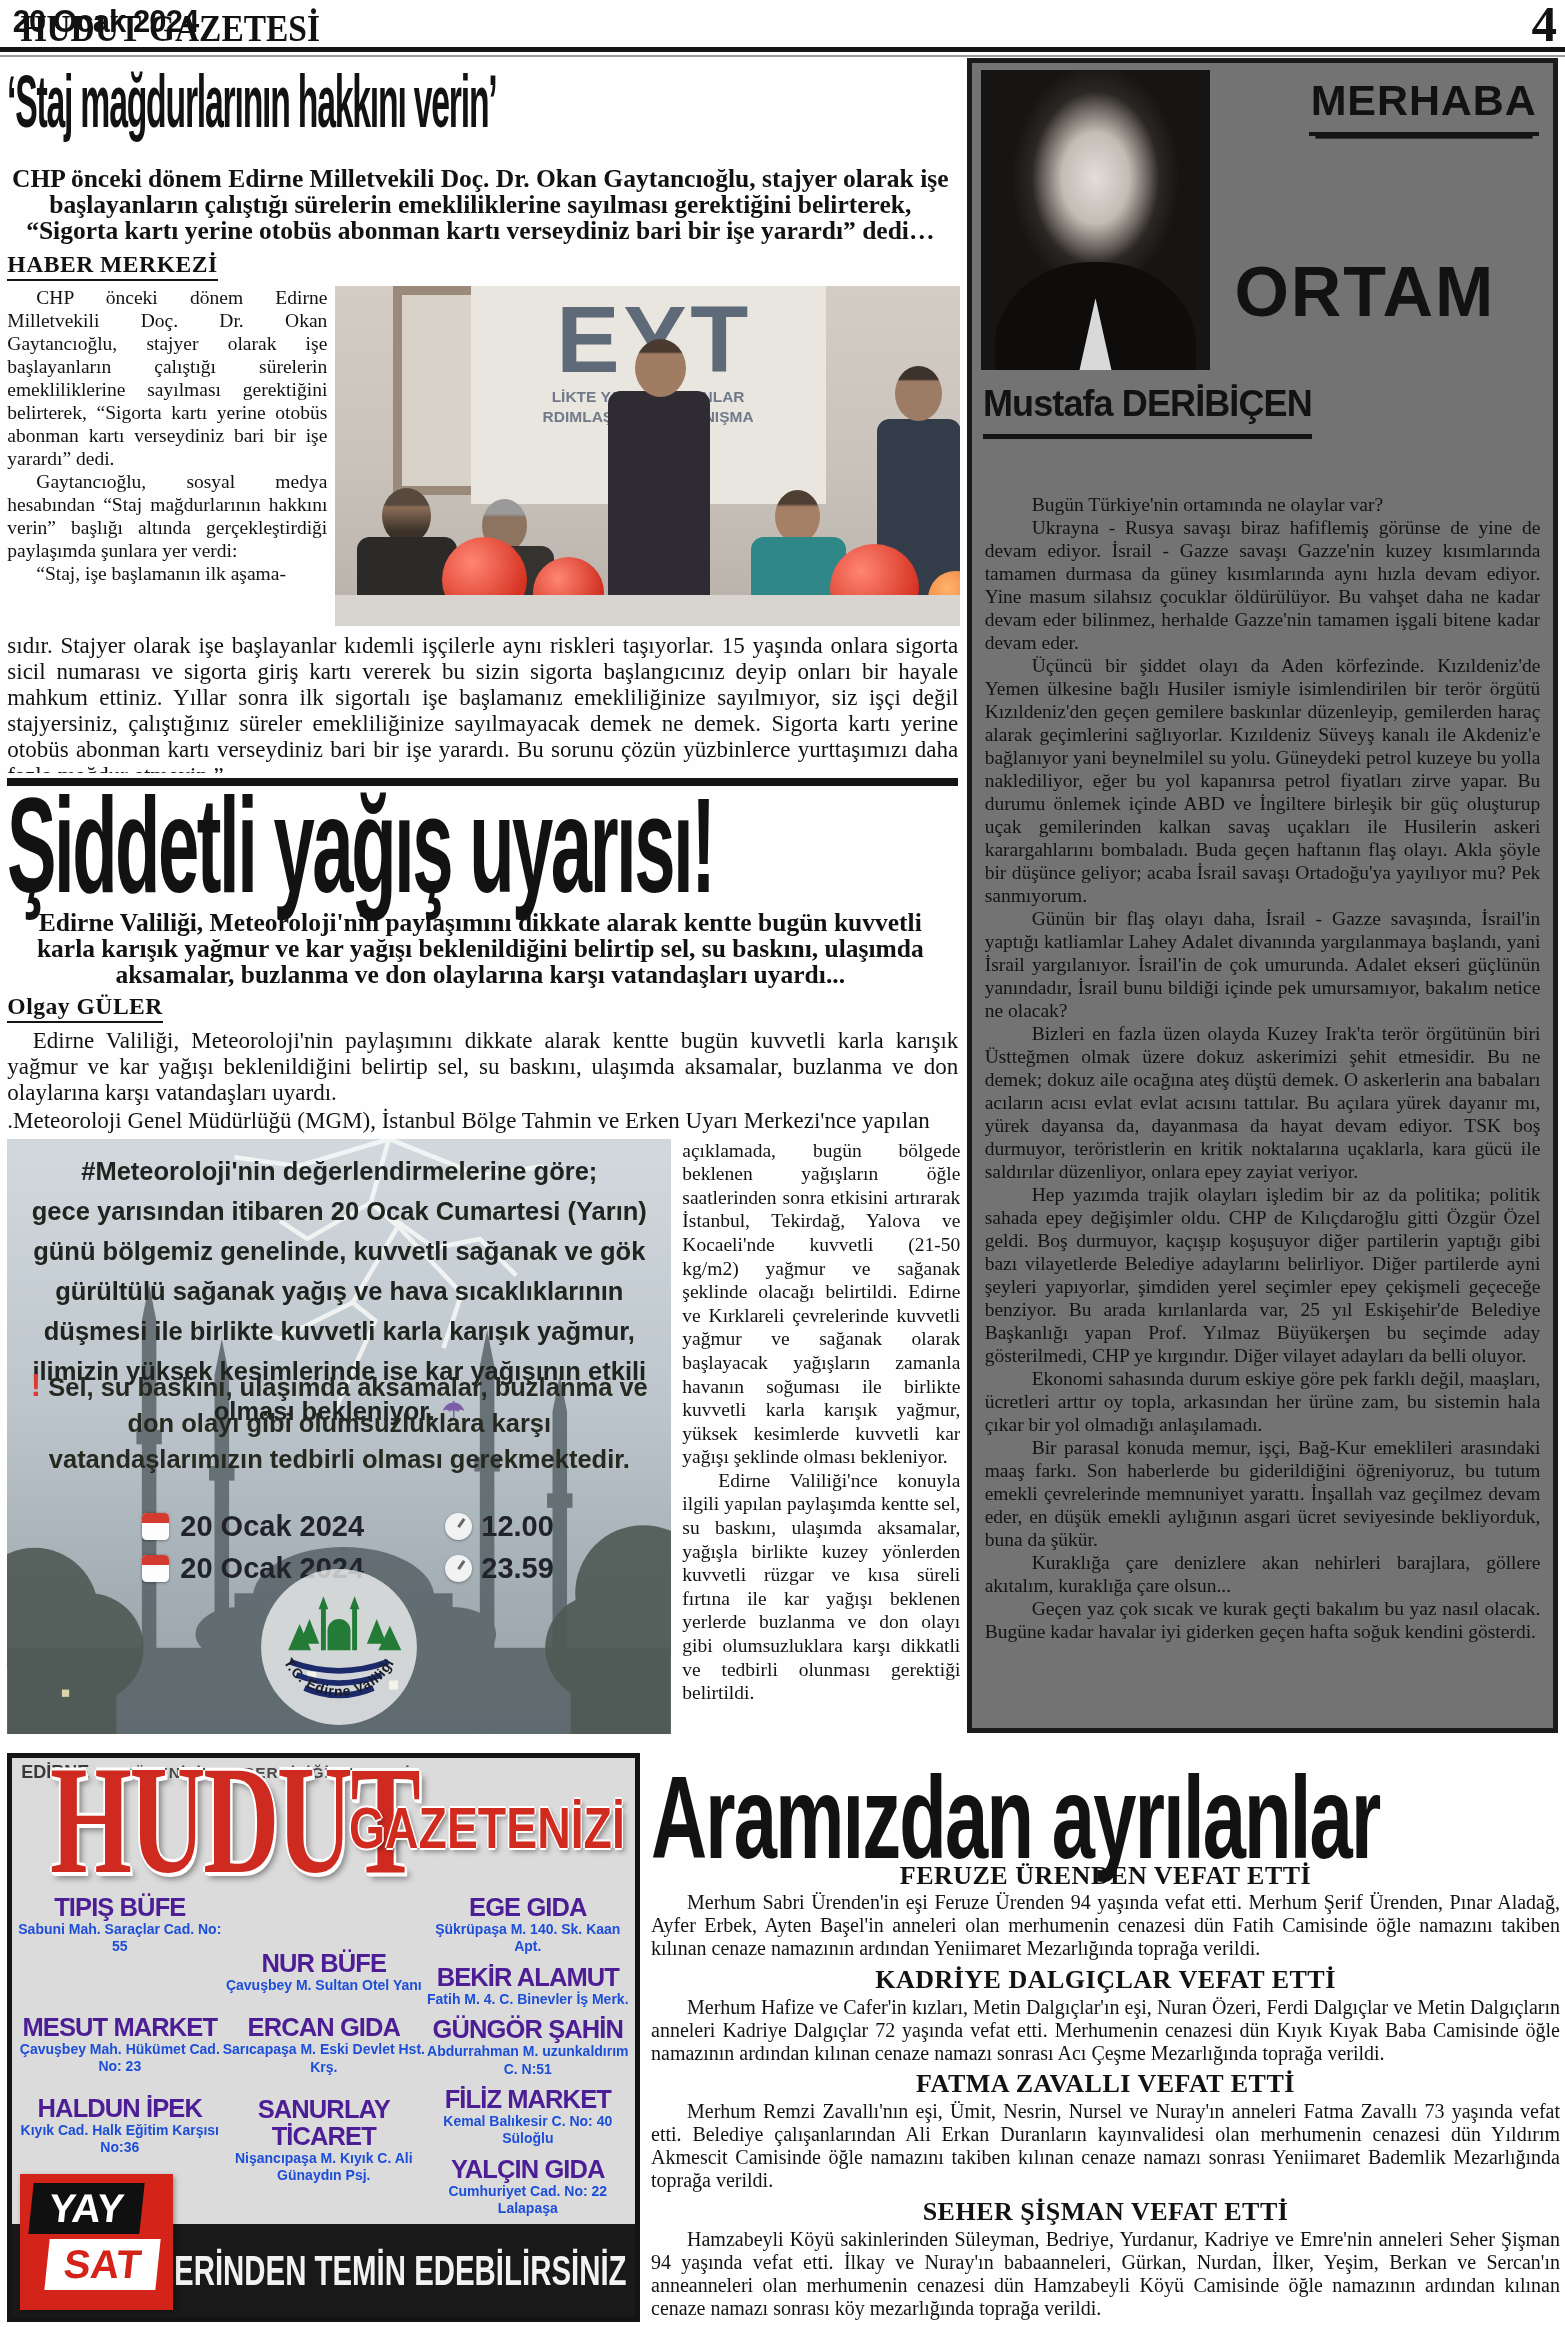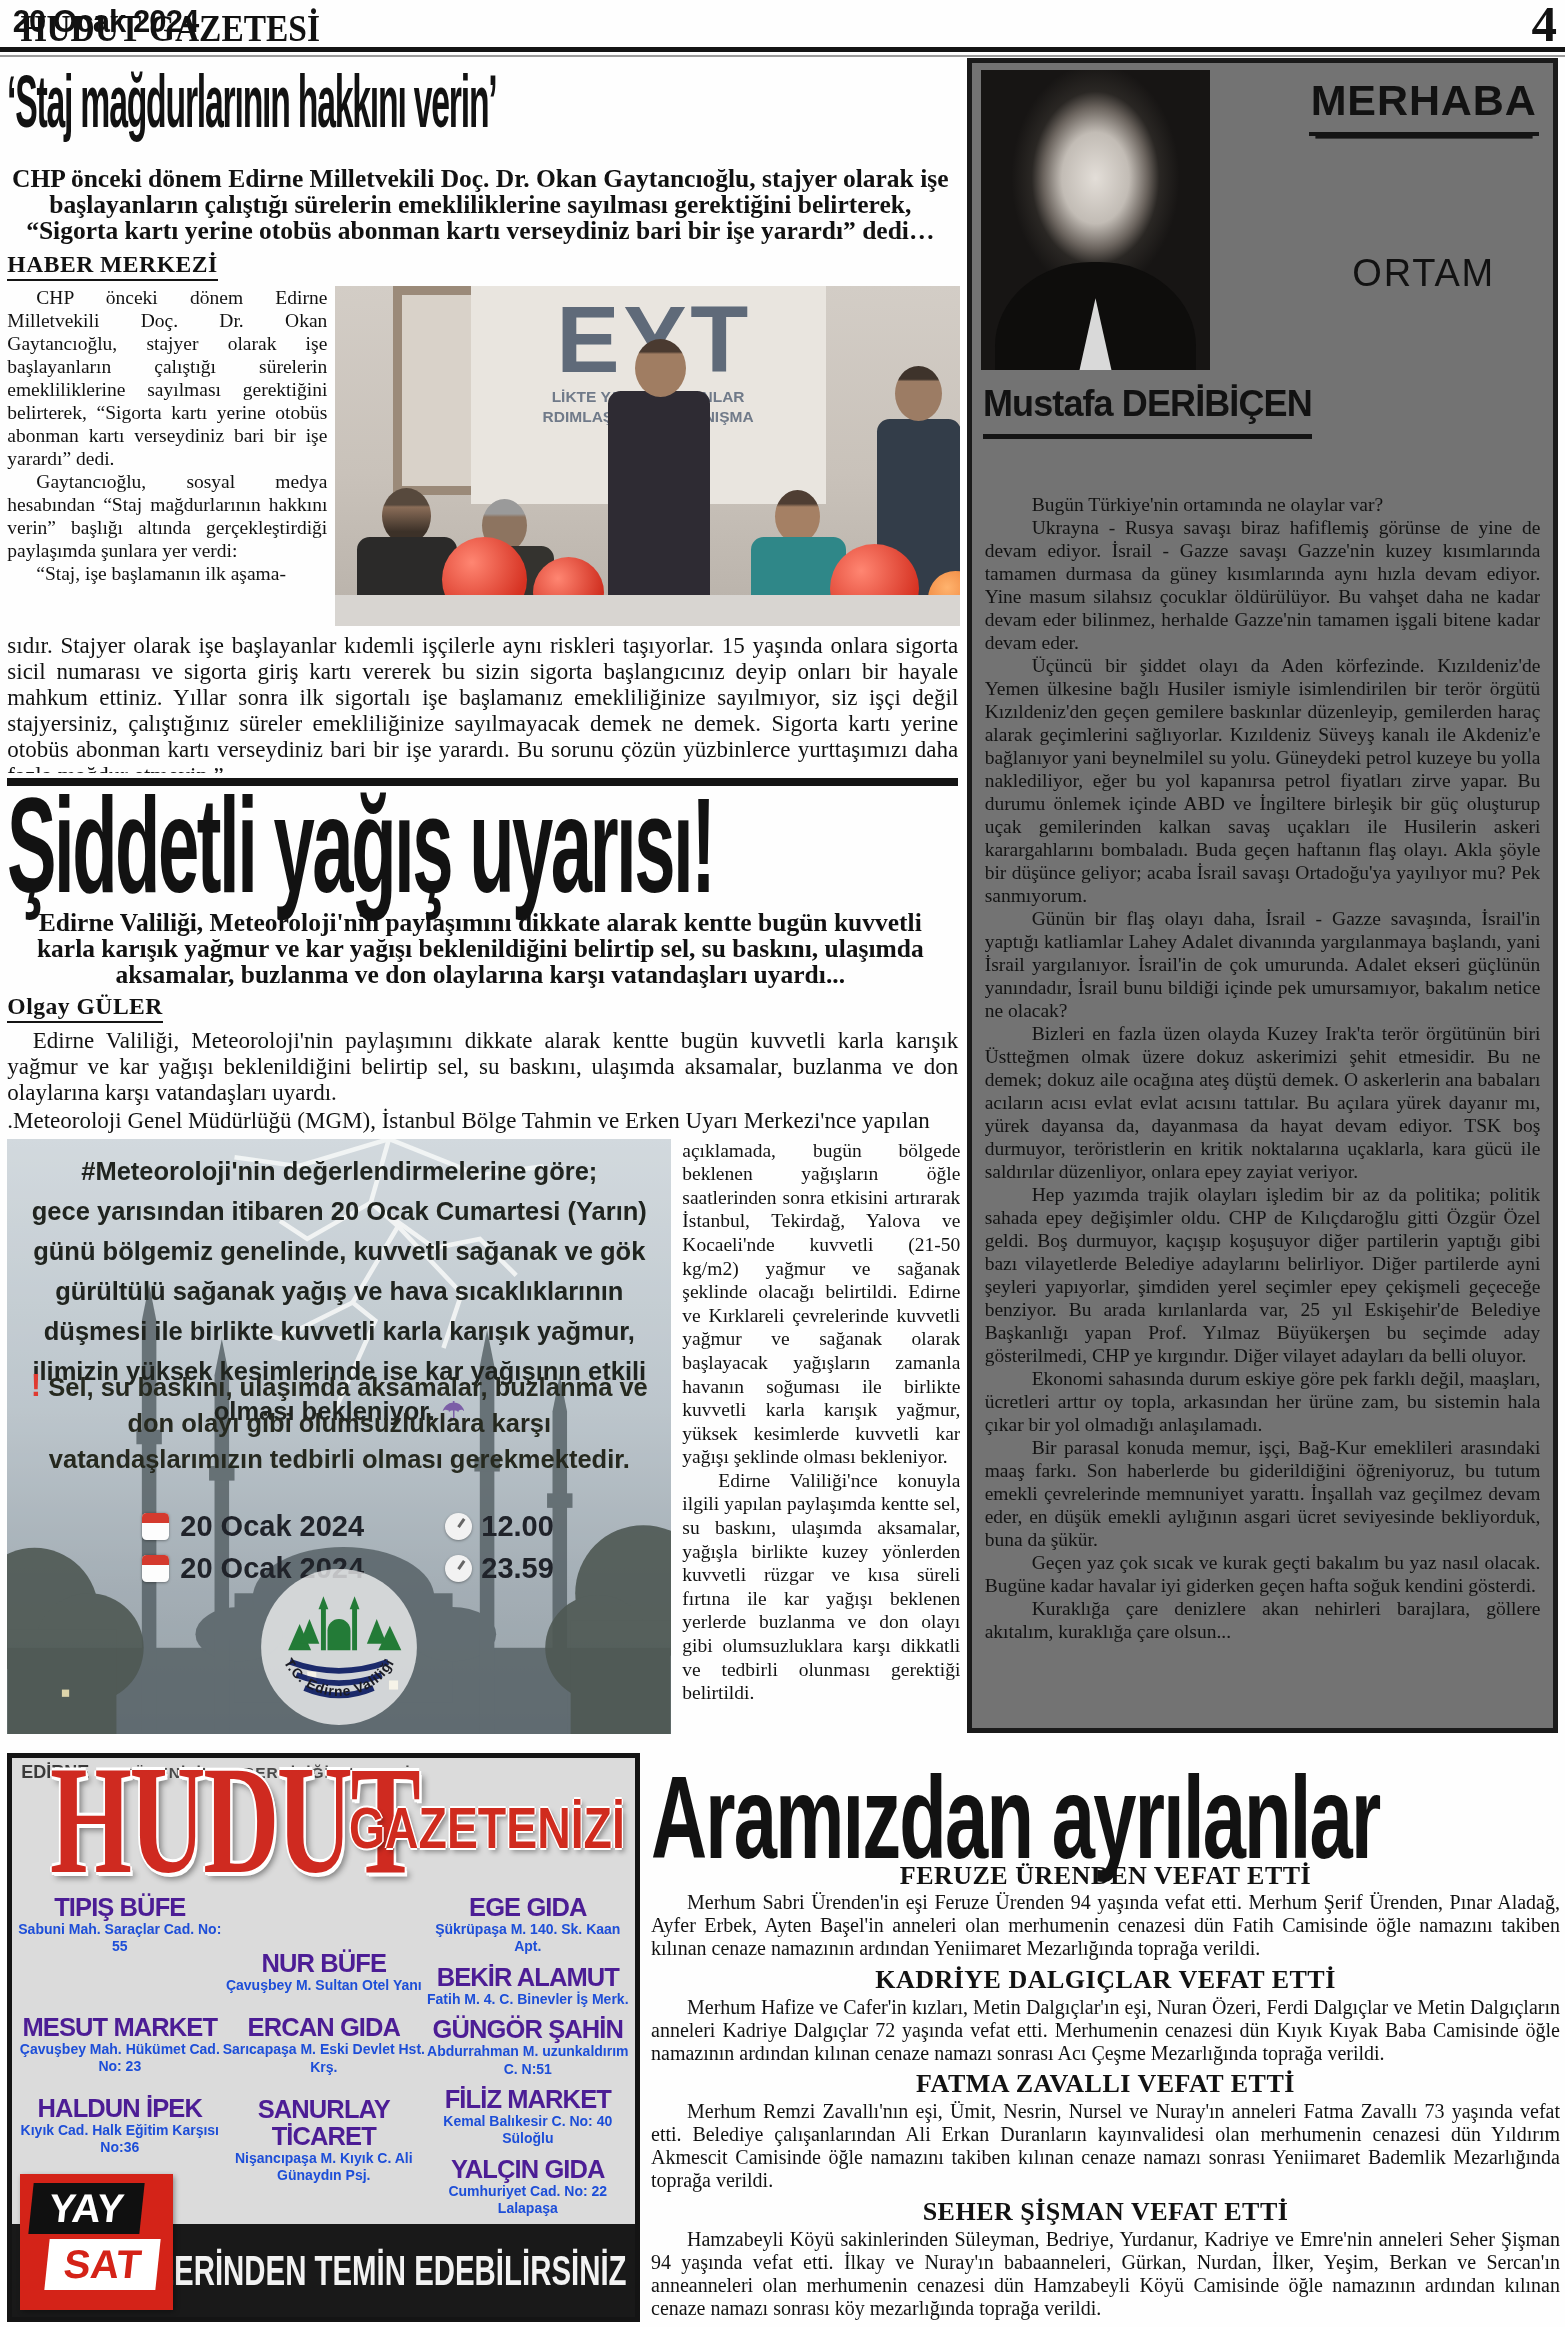--- a/index.html
+++ b/index.html
@@ -91,21 +91,21 @@
   .portrait{position:absolute;left:9px;top:7.3px;width:229px;height:300px;overflow:hidden;
       background:radial-gradient(ellipse 84px 114px at 50% 36%,#e3ded8 0%,#c2bcb5 40%,#6b645e 62%,#2a2724 76%,#171514 100%);}
   .portrait::after{content:"";position:absolute;bottom:0;left:6%;width:88%;height:36%;
       background:#0e0d0c;border-radius:48% 48% 0 0/78% 78% 0 0;}
   .shirt{position:absolute;bottom:0;left:43%;width:14%;height:24%;background:#d9d9d9;
       clip-path:polygon(50% 0,100% 100%,0 100%);z-index:2;}
   .merhaba{position:absolute;right:14.5px;top:12.7px;font-family:"Liberation Sans",sans-serif;
       font-weight:bold;font-size:43px;letter-spacing:0.9px;border-bottom:4.5px solid #141414;
       padding:0 1.8px 7.3px;box-shadow:0 9px 0 -6.4px #141414;}
   .ortam{position:absolute;right:58px;top:189px;font-family:"Liberation Sans",sans-serif;
-      font-weight:normal;font-size:38px;letter-spacing:1.8px;}
+      font-weight:bold;font-size:70px;letter-spacing:1.8px;}
   .author{position:absolute;left:11px;top:320px;font-family:"Liberation Sans",sans-serif;
       font-weight:bold;font-size:36px;letter-spacing:-0.9px;border-bottom:5.5px solid #141414;
       padding-bottom:9px;}
   .coltext{position:absolute;left:12.7px;right:12.7px;top:402px;bottom:7.3px;overflow:hidden;
       font-size:19.5px;line-height:23px;text-align:justify;margin-top:28px;}
   .coltext p{margin:0;text-indent:47px;}
 
   
   #adbox{position:absolute;left:7.3px;top:1753px;width:633px;height:569px;background:#dbdbdb;
       border:5.5px solid #141414;box-sizing:border-box;overflow:hidden;}
@@ -316,22 +316,22 @@
     <div class="author">Mustafa DERİBİÇEN</div>
     <div class="coltext">
       <p>Bugün Türkiye'nin ortamında ne olaylar var?</p>
       <p>Ukrayna - Rusya savaşı biraz hafiflemiş görünse de yine de devam ediyor. İsrail - Gazze savaşı Gazze'nin kuzey kısımlarında tamamen durmasa da güney kısımlarında aynı hızla devam ediyor. Yine masum silahsız çocuklar öldürülüyor. Bu vahşet daha ne kadar devam eder bilinmez, herhalde Gazze'nin tamamen işgali bitene kadar devam eder.</p>
       <p>Üçüncü bir şiddet olayı da Aden körfezinde. Kızıldeniz'de Yemen ülkesine bağlı Husiler ismiyle isimlendirilen bir terör örgütü Kızıldeniz'den geçen gemilere baskınlar düzenleyip, gemilerden haraç alarak geçimlerini sağlıyorlar. Kızıldeniz Süveyş kanalı ile Akdeniz'e bağlanıyor yani beynelmilel su yolu. Güneydeki petrol kuzeye bu yolla naklediliyor, eğer bu yol kapanırsa petrol fiyatları zirve yapar. Bu durumu önlemek içinde ABD ve İngiltere birleşik bir güç oluşturup uçak gemilerinden kalkan savaş uçakları ile Husilerin askeri karargahlarını bombaladı. Buda geçen haftanın flaş olayı. Akla şöyle bir düşünce geliyor; acaba İsrail savaşı Ortadoğu'ya yayılıyor mu? Pek sanmıyorum.</p>
       <p>Günün bir flaş olayı daha, İsrail - Gazze savaşında, İsrail'in yaptığı katliamlar Lahey Adalet divanında yargılanmaya başlandı, yani İsrail yargılanıyor. İsrail'in de çok umurunda. Adalet ekseri güçlünün yanındadır, İsrail bunu bildiği içinde pek umursamıyor, bakalım netice ne olacak?</p>
       <p>Bizleri en fazla üzen olayda Kuzey Irak'ta terör örgütünün biri Üstteğmen olmak üzere dokuz askerimizi şehit etmesidir. Bu ne demek; dokuz aile ocağına ateş düştü demek. O askerlerin ana babaları acıların acısı evlat evlat acısını tattılar. Bu açılara yürek dayanır mı, yürek dayansa da, dayanmasa da hayat devam ediyor. TSK boş durmuyor, teröristlerin en kritik noktalarına uçaklarla, kara gücü ile saldırılar düzenliyor, onlara epey zayiat veriyor.</p>
       <p>Hep yazımda trajik olayları işledim bir az da politika; politik sahada epey değişimler oldu. CHP de Kılıçdaroğlu gitti Özgür Özel geldi. Boş durmuyor, kaçışıp koşuşuyor diğer partilerin yaptığı gibi bazı vilayetlerde Belediye adaylarını belirliyor. Diğer partilerde ayni şeyleri yapıyorlar, şimdiden yerel seçimler epey çekişmeli geçeceğe benziyor. Bu arada kırılanlarda var, 25 yıl Eskişehir'de Belediye Başkanlığı yapan Prof. Yılmaz Büyükerşen bu seçimde aday gösterilmedi, CHP ye kırgındır. Diğer vilayet adayları da belli oluyor.</p>
       <p>Ekonomi sahasında durum eskiye göre pek farklı değil, maaşları, ücretleri arttır oy topla, arkasından her ürüne zam, bu sistemin hala çıkar bir yol olmadığı anlaşılamadı.</p>
       <p>Bir parasal konuda memur, işçi, Bağ-Kur emeklileri arasındaki maaş farkı. Son haberlerde bu giderildiğini öğreniyoruz, bu tutum emekli çevrelerinde memnuniyet yarattı. İnşallah vaz geçilmez devam eder, en düşük emekli aylığının asgari ücret seviyesinde bekliyorduk, buna da şükür.</p>
+      <p>Kuraklığa çare denizlere akan nehirleri barajlara, göllere akıtalım, kuraklığa çare olsun...</p>
       <p>Geçen yaz çok sıcak ve kurak geçti bakalım bu yaz nasıl olacak. Bugüne kadar havalar iyi giderken geçen hafta soğuk kendini gösterdi.</p>
-      <p>Kuraklığa çare denizlere akan nehirleri barajlara, göllere akıtalım, kuraklığa çare olsun...</p>
     </div>
   </div>
 
   <div id="adbox">
     <div class="ad-city">EDİRNE</div>
     <div class="ad-tag">GÜVENİLİR HABERCİLİĞİN ADRESİ</div>
     <div class="ad-hudut">HUDUT</div>
     <div class="ad-gaz">GAZETENİZİ</div>
     <div class="ad-cols">
       <div class="adc">

